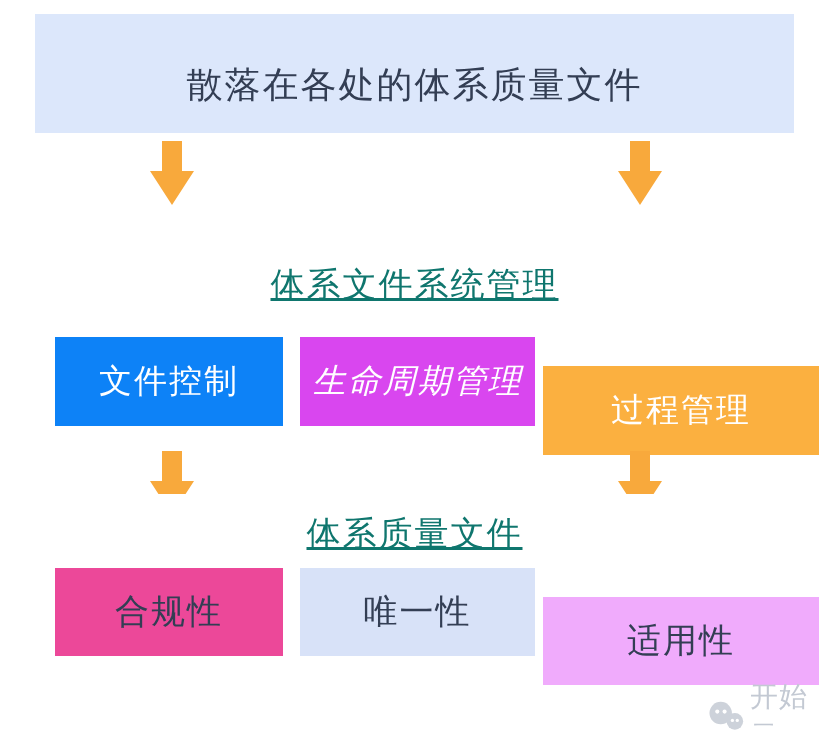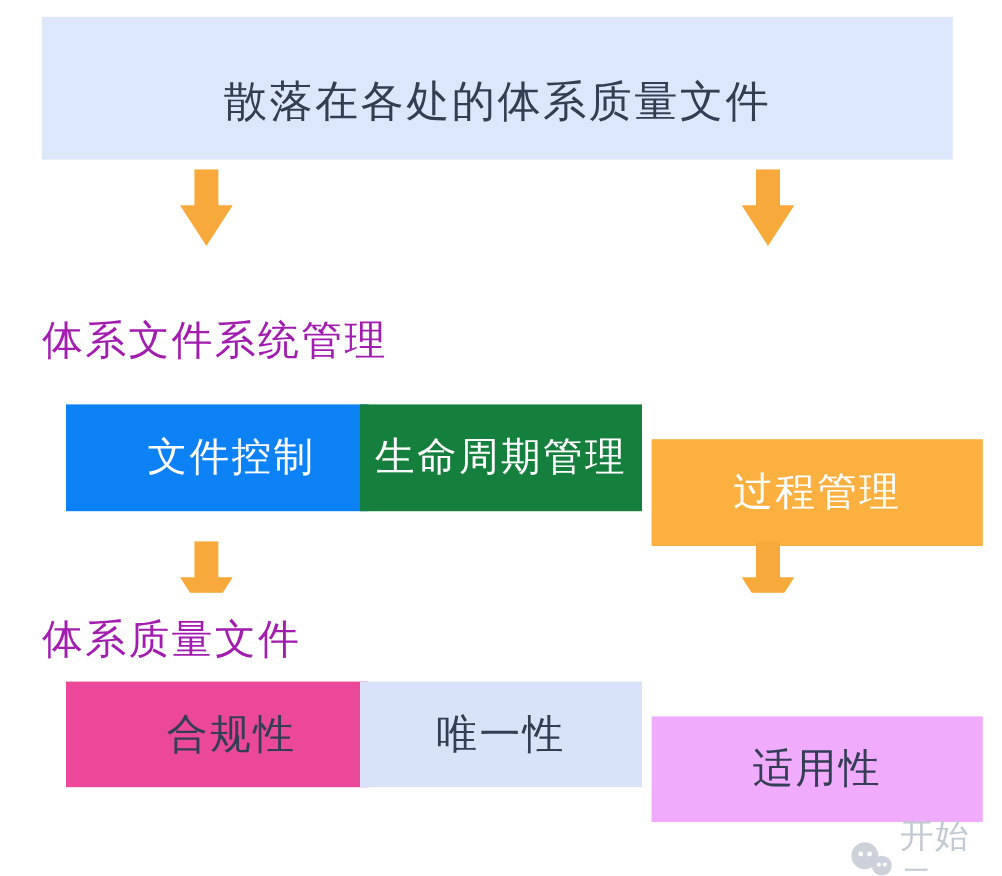--- a/index.html
+++ b/index.html
@@ -17,35 +17,36 @@
   }
   .top-box .title {
     font-size: 36px; color: #333e54; letter-spacing: 2px; font-weight: 400; margin-top: 24px;
   }
 
   
   .panel { left: 35px; width: 759px; background: #ffffff; }
   .mid-panel { top: 225px; height: 224px; }
   .bottom-panel { top: 494px; height: 179px; }
   .panel-title {
-    position: absolute; left: 0; width: 100%; text-align: left;
-    font-size: 34px; color: #a21caf; letter-spacing: 2px; font-weight: 400;
+    position: absolute; left: 0; width: 100%; text-align: center;
+    font-size: 34px; color: #0f766e; letter-spacing: 2px; font-weight: 400;
     line-height: 46px;
+    text-decoration: underline;
   }
   .mid-panel .panel-title { top: 36px; }
   .bottom-panel .panel-title { top: 16px; }
 
   
   .chip {
     position: absolute; display: flex; align-items: center; justify-content: center;
     letter-spacing: 2px;
   }
   .btn { top: 112px; height: 89px; color: #ffffff; font-size: 33px; }
   .cell { top: 74px; height: 88px; color: #333e54; font-size: 34px; }
-  .pos-1 { left: 20px;  width: 228px; padding-left: 24px; }
+  .pos-1 { left: 20px;  width: 228px; }
   .pos-2 { left: 265px; width: 235px; }
   .pos-3 { left: 508px; width: 276px; margin-top: 29px; }
 
   
   .arrow { width: 44px; height: 64px; }
   .arrow-r1-l { left: 150px; top: 141px; }
   .arrow-r1-r { left: 618px; top: 141px; }
   .arrow-r2-l { left: 150px; top: 451px; }
   .arrow-r2-r { left: 618px; top: 451px; }
 
@@ -70,21 +71,21 @@
   </svg>
   <svg class="abs arrow arrow-r1-r" viewBox="0 0 44 64">
     <polygon points="12,0 32,0 32,30 44,30 22,64 0,30 12,30" fill="#f8a93c"></polygon>
   </svg>
 
   <div class="abs panel mid-panel">
     <div class="panel-title">体系文件系统管理</div>
     <div class="chip btn pos-1" style="background: rgb(13, 130, 247);">
       <span>文件控制</span>
     </div>
-    <div class="chip btn pos-2" style="background: #15803d;">
+    <div class="chip btn pos-2" style="background: #d946ef; font-style: italic;">
       <span>生命周期管理</span>
     </div>
     <div class="chip btn pos-3" style="background: rgb(251, 176, 64);">
       <span>过程管理</span>
     </div>
   </div>
 
   <svg class="abs arrow arrow-r2-l" viewBox="0 0 44 64">
     <polygon points="12,0 32,0 32,30 44,30 22,64 0,30 12,30" fill="#f8a93c"></polygon>
   </svg>

